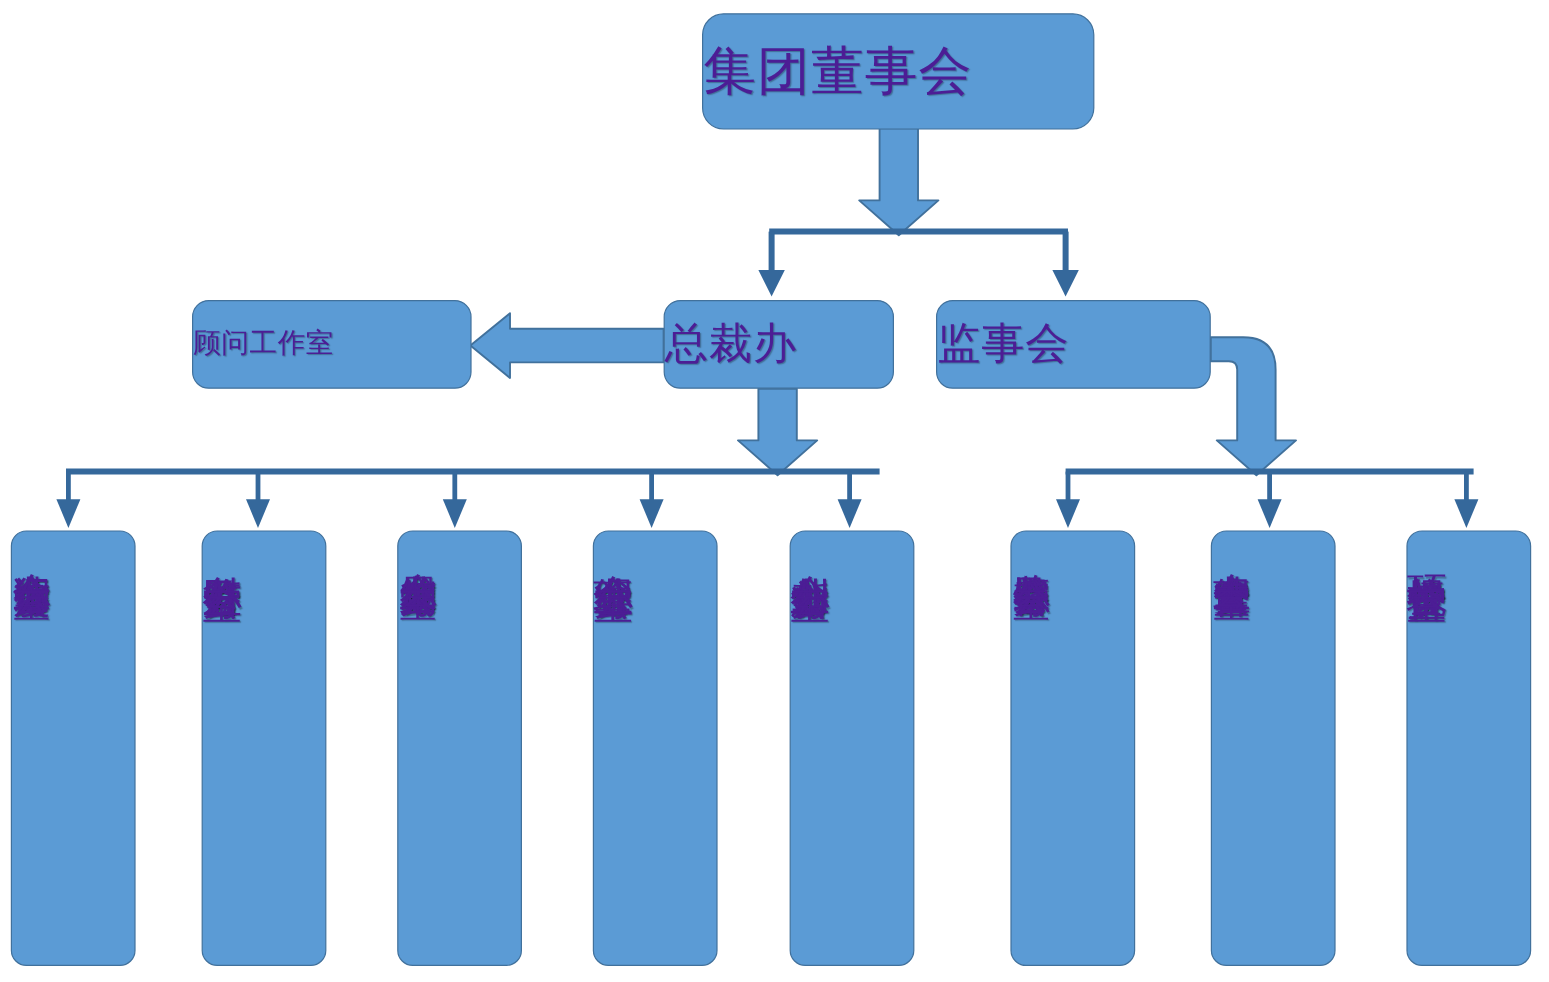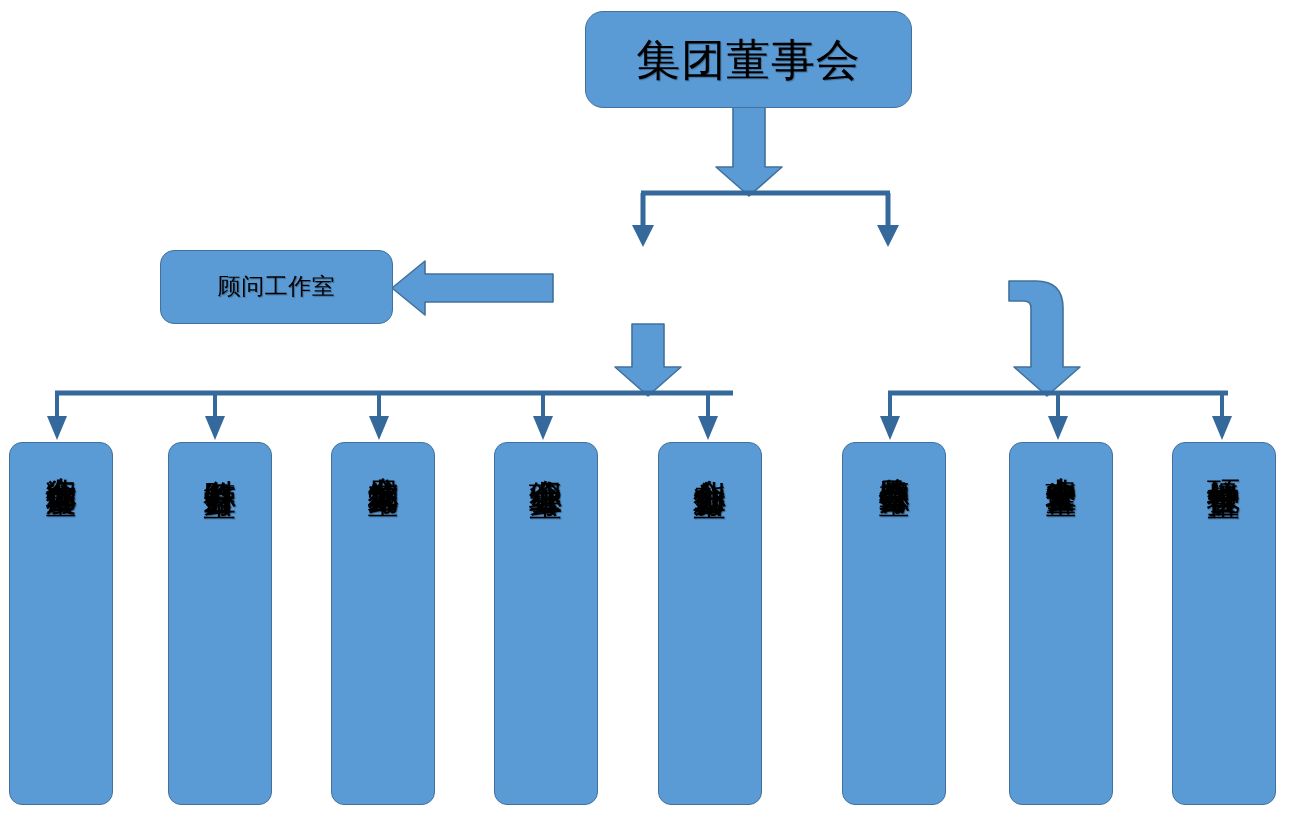--- a/index.html
+++ b/index.html
@@ -27,22 +27,21 @@
     pointer-events: none;
   }
   .node {
     position: absolute;
     background: #5B9BD5;
     border: 1px solid #41719C;
     border-radius: 14px;
     box-sizing: border-box;
     display: flex;
     align-items: center;
-    justify-content: center;
-    color: #000000;
+    color: #4c1d95;
     font-family: "DejaVu Serif", "Liberation Serif", serif;
     text-shadow: 1px 1px 1px rgba(0,0,0,0.30);
     z-index: 3;
   }
   .node.top {
     border-radius: 18px;
   }
   .node-label {
     display: block;
     line-height: 1.04;
@@ -138,21 +137,27 @@
   </svg>
 
   <div class="node horizontal top n-board">
     <span class="node-label">集团董事会</span>
   </div>
 
   <div class="node horizontal n-advisor">
     <span class="node-label">顾问工作室</span>
   </div>
 
+  <div class="node horizontal n-pres">
+    <span class="node-label">总裁办</span>
+  </div>
 
+  <div class="node horizontal n-super">
+    <span class="node-label">监事会</span>
+  </div>
 
   <div class="node vertical leaf tall l1">
     <span class="node-label">企业运行调度办公室</span>
   </div>
 
   <div class="node vertical leaf l2">
     <span class="node-label">财务监管办公室</span>
   </div>
 
   <div class="node vertical leaf tall l3">

